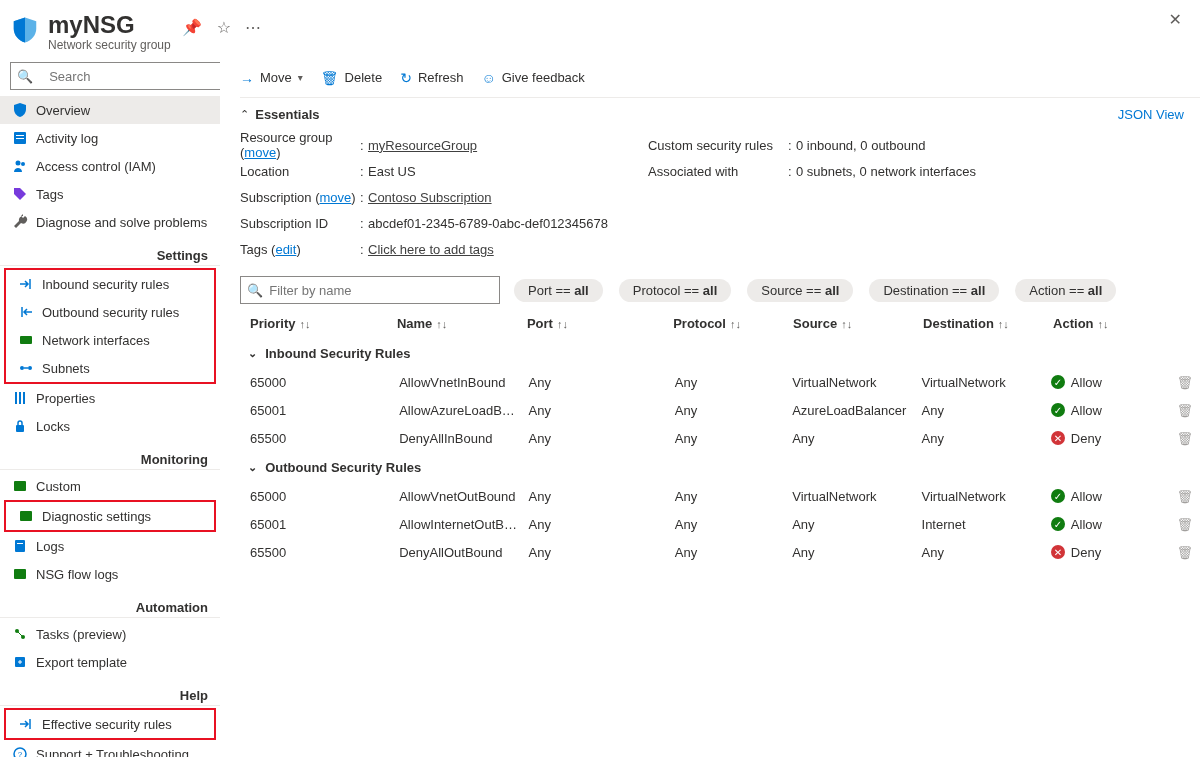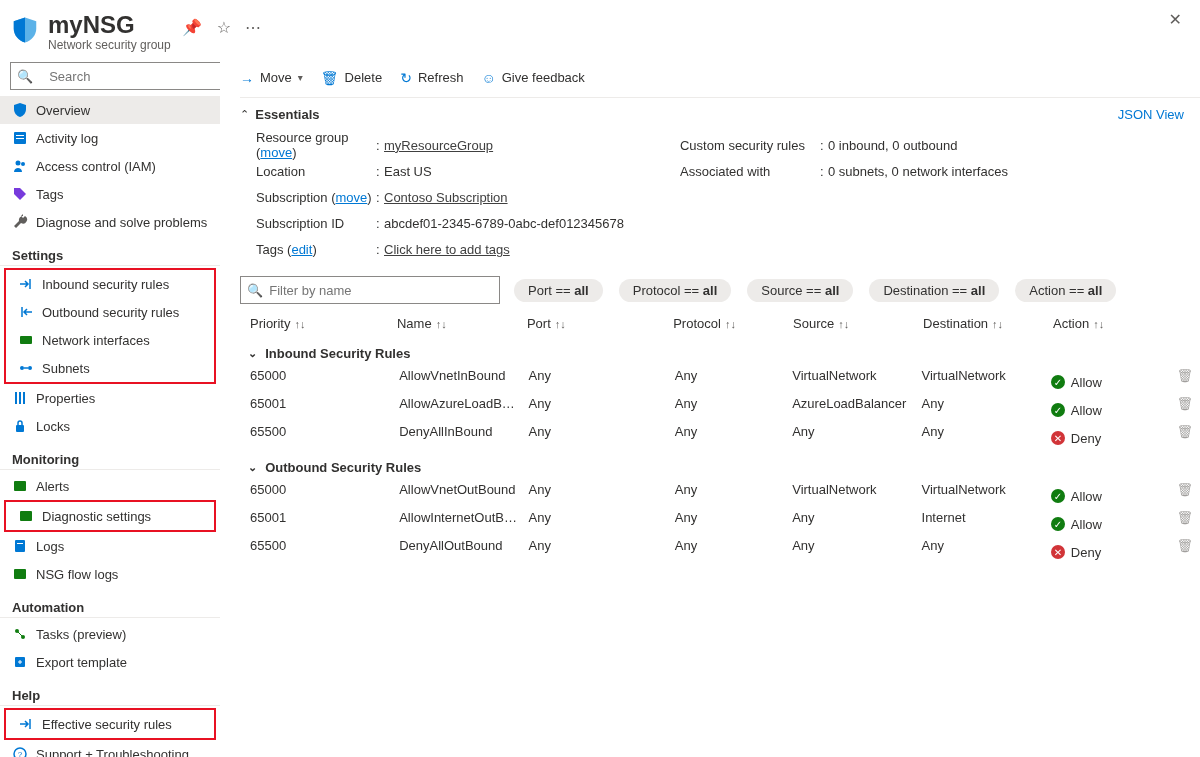--- a/index.html
+++ b/index.html
@@ -16,62 +16,62 @@
 .body { display:flex; flex:1; overflow:hidden; }
 
 .sidebar { width:220px; padding:4px 0 10px 0; overflow-y:auto; }
 .search-wrap { display:flex; align-items:center; padding:0 10px 6px 10px; gap:8px; }
 .search-box { flex:1; display:flex; align-items:center; border:1px solid #8a8886; height:28px; padding:0 6px; }
 .search-box input { border:none; outline:none; font-size:13px; flex:1; margin-left:16px; background:transparent; }
 
 .nav-item { display:flex; align-items:center; height:28px; padding:0 12px; cursor:pointer; font-size:13px; }
 .nav-item.selected { background:#edebe9; }
 .nav-icon { width:16px; height:16px; margin-right:8px; display:inline-flex; align-items:center; justify-content:center; font-size:13px; }
-.nav-section { font-size:13px; font-weight:600; color:#323130; padding:12px 12px 2px 12px; border-bottom:1px solid #edebe9; margin-bottom:2px; }
+.nav-section { font-size:13px; font-weight:600; color:#323130; padding:12px 12px 2px 12px; border-bottom:1px solid #edebe9; margin-bottom:2px;text-align:right; }
 .highlight-box { border:2px solid #e81123; margin:0 4px; }
 
 .main { flex:1; display:flex; flex-direction:column; overflow:hidden; padding-left:20px; }
 .toolbar { display:flex; align-items:center; height:40px; gap:18px; border-bottom:1px solid #edebe9; }
 .tool-btn { display:flex; align-items:center; gap:6px; cursor:pointer; color:#323130; font-size:13px; }
 .tool-btn .ic { color:#0078d4; font-size:14px; }
 
 .essentials-head { display:flex; align-items:center; height:32px; cursor:pointer; padding-right:16px; }
 .essentials-head .chev { font-size:11px; margin-right:6px; }
 .essentials-head .lbl { font-weight:600; font-size:13px; flex:0 0 auto; }
 .essentials-head .json { margin-left:auto; color:#0078d4; font-size:13px; }
 
 .ess-grid { display:flex; gap:40px; padding:2px 0 8px 0; }
 .ess-col { display:flex; flex-direction:column; }
 .ess-row { display:flex; height:26px; align-items:center; font-size:13px; }
-.ess-key { width:120px; color:#323130;margin-left:16px; }
+.ess-key { width:120px; color:#323130; }
 .ess-sep { width:8px; }
 .ess-val.linku { color:#404040; cursor:pointer; text-decoration:underline; }
 a.move { color:#0078d4; text-decoration:underline; }
 
 .filter-row { display:flex; align-items:center; gap:14px; margin-top:6px; margin-bottom:4px; flex-wrap:wrap; }
 .filter-input { border:1px solid #8a8886; height:28px; width:260px; display:flex; align-items:center; padding:0 6px; }
 .filter-input input { border:none; outline:none; flex:1; margin-left:6px; font-size:13px; background:transparent; }
 .pill { background:#edebe9; border-radius:14px; padding:4px 14px; font-size:13px; color:#323130; cursor:pointer; }
 .pill b { font-weight:600; }
 
-.table-head { display:flex; align-items:center; height:30px; font-weight:400; font-size:13px;gap:20px; }
+.table-head { display:flex; align-items:center; height:30px; font-weight:700; font-size:13px;gap:20px; }
 .c-pri { width:160px; padding-left:10px; }
 .c-name { width:130px; }
 .c-port { width:135px; }
 .c-proto { width:130px;padding-left:12px; }
 .c-src { width:130px; }
 .c-dest { width:130px; }
 .c-act { width:120px; }
 .c-del { width:30px; text-align:center; color:#a19f9d; }
 .sort { color:#605e5c; font-size:11px; margin-left:4px; }
 
 .group-head { display:flex; align-items:center; height:30px; font-weight:600; font-size:13px; padding-left:8px; }
 .group-head .chev { margin-right:8px; font-size:11px; }
 
-.row { display:flex; height:28px; font-size:13px; color:#323130; }
+.row { display:flex; align-items:center; height:28px; font-size:13px; color:#323130; }
 .action-cell { display:flex; align-items:center; gap:6px; }
 .ok { width:14px; height:14px; border-radius:50%; background:#107c10; color:#fff; font-size:10px; display:flex; align-items:center; justify-content:center; }
 .no { width:14px; height:14px; border-radius:50%; background:#d13438; color:#fff; font-size:10px; display:flex; align-items:center; justify-content:center; }
 .trash { color:#a19f9d; cursor:pointer; }
 
 .ellipsis { text-overflow:ellipsis; overflow:hidden; white-space:nowrap; padding-right:8px; }
 </style>
 </head>
 <body>
 
@@ -208,21 +208,21 @@
           </div>
         </div>
       <div class="nav-section">Monitoring</div>
       <div id="nav-monitoring">
           <div class="nav-item">
             <span class="nav-icon">
               <svg viewBox="0 0 16 16" width="16" height="16" fill="#107c10">
                 <rect x="2" y="3" width="12" height="10" rx="1"></rect>
               </svg>
             </span>
-            <span>Alerts</span>
+            <span>Custom</span>
           </div>
           <div class="highlight-box">
             <div class="nav-item">
               <span class="nav-icon">
                 <svg viewBox="0 0 16 16" width="16" height="16" fill="#107c10">
                   <rect x="2" y="3" width="12" height="10" rx="1"></rect>
                 </svg>
               </span>
               <span>Diagnostic settings</span>
             </div>

